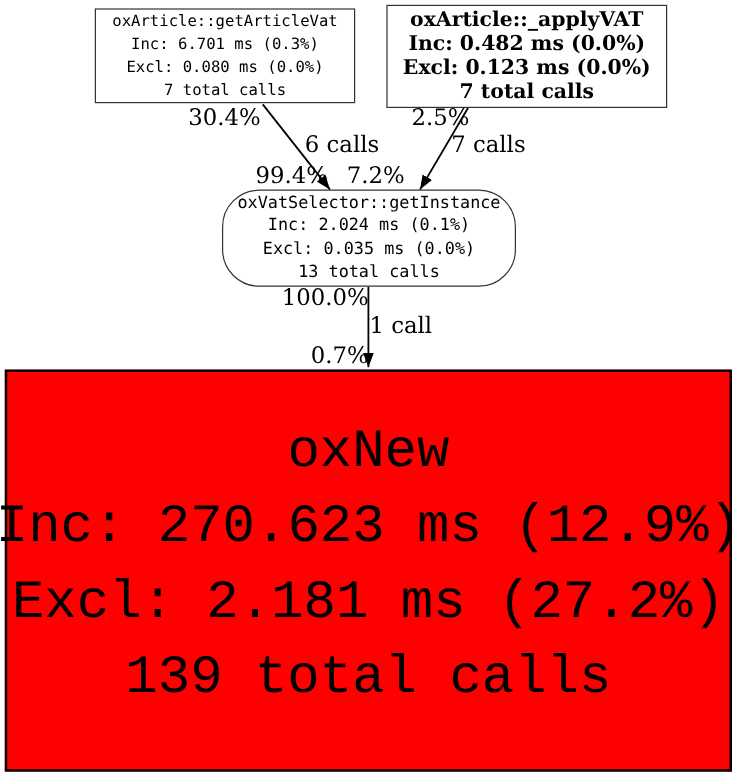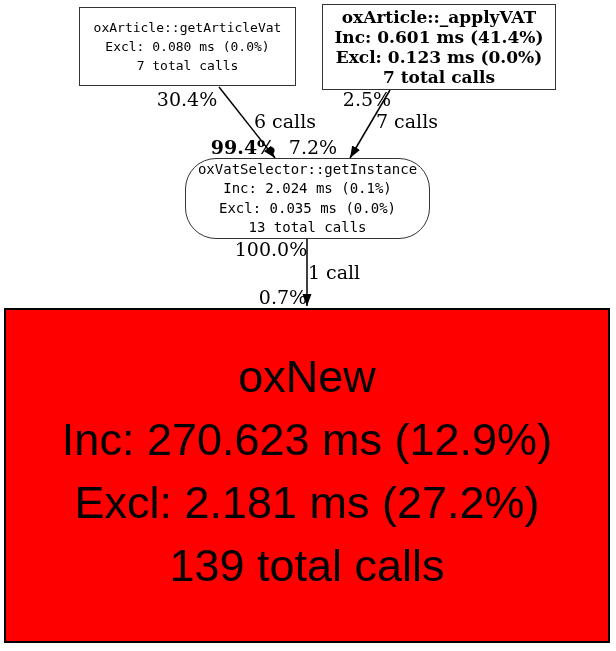--- a/index.html
+++ b/index.html
@@ -41,21 +41,21 @@
   }
   .node.bold-serif {
     font-family: "DejaVu Serif", serif;
     font-weight: bold;
     font-size: 17px;
     line-height: 20px;
   }
   .node.hot {
     background: #ff0000;
     border: 2.5px solid #000000;
-    font-family: Liberation Sans, sans-serif;
+    font-family: Liberation Mono, monospace;
     font-size: 45px;
     line-height: 52px;
     padding-bottom: 9px;
     gap: 11px;
   }
   .nl { white-space: nowrap; }
   .elabel {
     position: absolute;
     transform: translate(-50%, -50%);
     font-family: "DejaVu Serif", serif;
@@ -75,48 +75,49 @@
         <path d="M0,0.5 L12,5 L0,9.5 z" fill="#000000"></path>
       </marker>
     </defs>
     <line x1="219" y1="87" x2="275" y2="158" stroke="#000000" stroke-width="1.5" marker-end="url(#ah)"></line>
     <line x1="390" y1="90" x2="350" y2="158" stroke="#000000" stroke-width="1.5" marker-end="url(#ah)"></line>
     <line x1="307" y1="239" x2="307" y2="306" stroke="#000000" stroke-width="1.5" marker-end="url(#ah)"></line>
   </svg>
 
   <div class="node mono-sm" style="left:79px; top:7px; width:217px; height:79px;">
     <div class="nl">oxArticle::getArticleVat</div>
+    <div class="nl">Inc: 6.701 ms (0.3%)</div>
     <div class="nl">Excl: 0.080 ms (0.0%)</div>
     <div class="nl">7 total calls</div>
   </div>
 
   <div class="node bold-serif" style="left:322px; top:4px; width:234px; height:86px;">
     <div class="nl">oxArticle::_applyVAT</div>
-    <div class="nl">Inc: 0.601 ms (41.4%)</div>
+    <div class="nl">Inc: 0.482 ms (0.0%)</div>
     <div class="nl">Excl: 0.123 ms (0.0%)</div>
     <div class="nl">7 total calls</div>
   </div>
 
   <div class="node mono-md" style="left:185px; top:158px; width:245px; height:81px;">
     <div class="nl">oxVatSelector::getInstance</div>
     <div class="nl">Inc: 2.024 ms (0.1%)</div>
     <div class="nl">Excl: 0.035 ms (0.0%)</div>
     <div class="nl">13 total calls</div>
   </div>
 
   <div class="node hot" style="left:4px; top:308px; width:606px; height:335px;">
     <div class="nl">oxNew</div>
     <div class="nl">Inc: 270.623 ms (12.9%)</div>
     <div class="nl">Excl: 2.181 ms (27.2%)</div>
     <div class="nl">139 total calls</div>
   </div>
 
   <div class="elabel" style="left:187px; top:99px;">30.4%</div>
   <div class="elabel" style="left:285px; top:121px;">6 calls</div>
-  <div class="elabel" style="left:243px; top:147px;font-weight:bold;">99.4%</div>
+  <div class="elabel" style="left:243px; top:147px;">99.4%</div>
 
   <div class="elabel" style="left:367px; top:99px;">2.5%</div>
   <div class="elabel" style="left:407px; top:121px;">7 calls</div>
   <div class="elabel" style="left:313px; top:147px;">7.2%</div>
 
   <div class="elabel" style="left:271px; top:249px;">100.0%</div>
   <div class="elabel" style="left:334px; top:272px;">1 call</div>
   <div class="elabel" style="left:283px; top:297px;">0.7%</div>
 
 </div>

